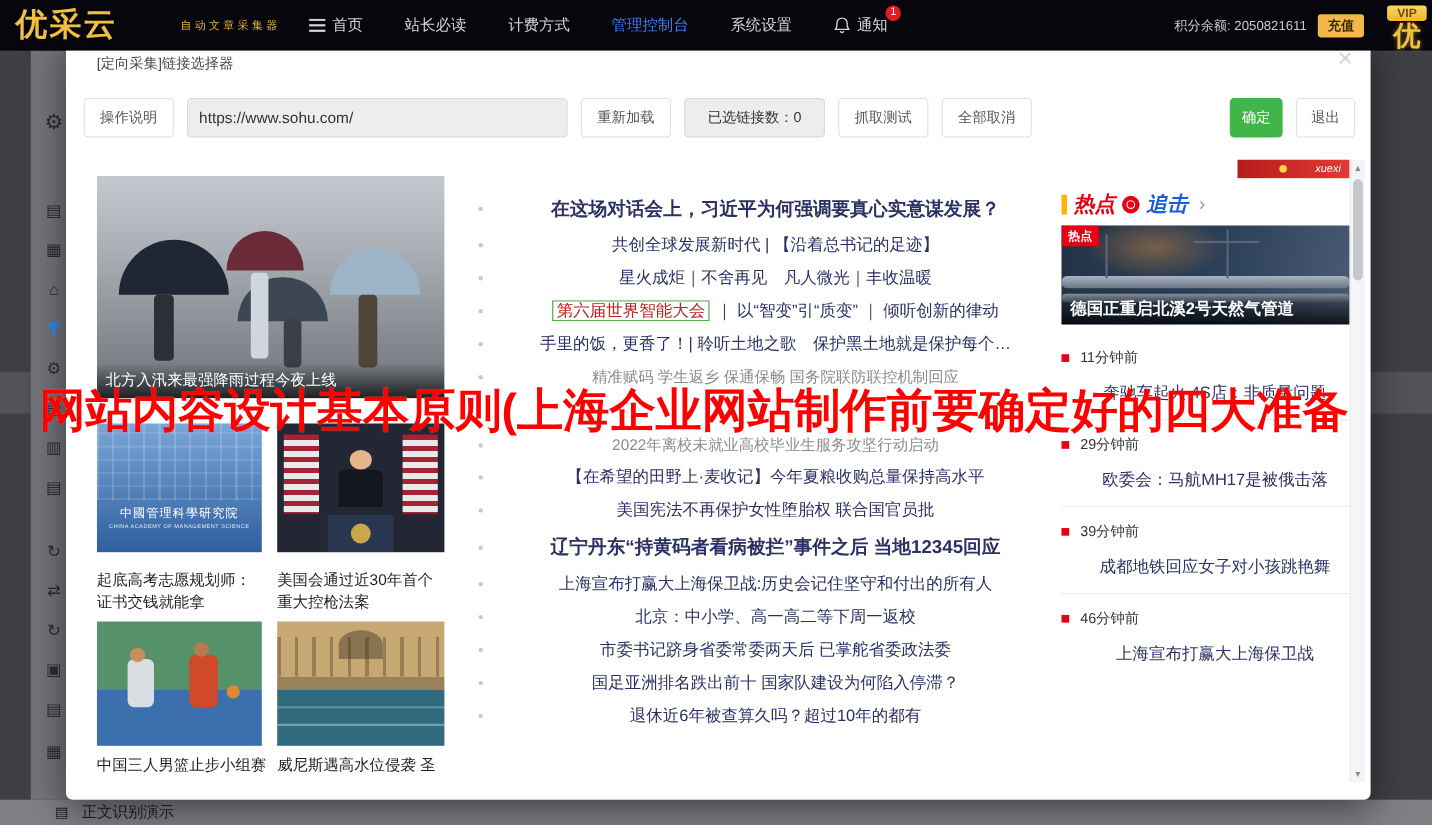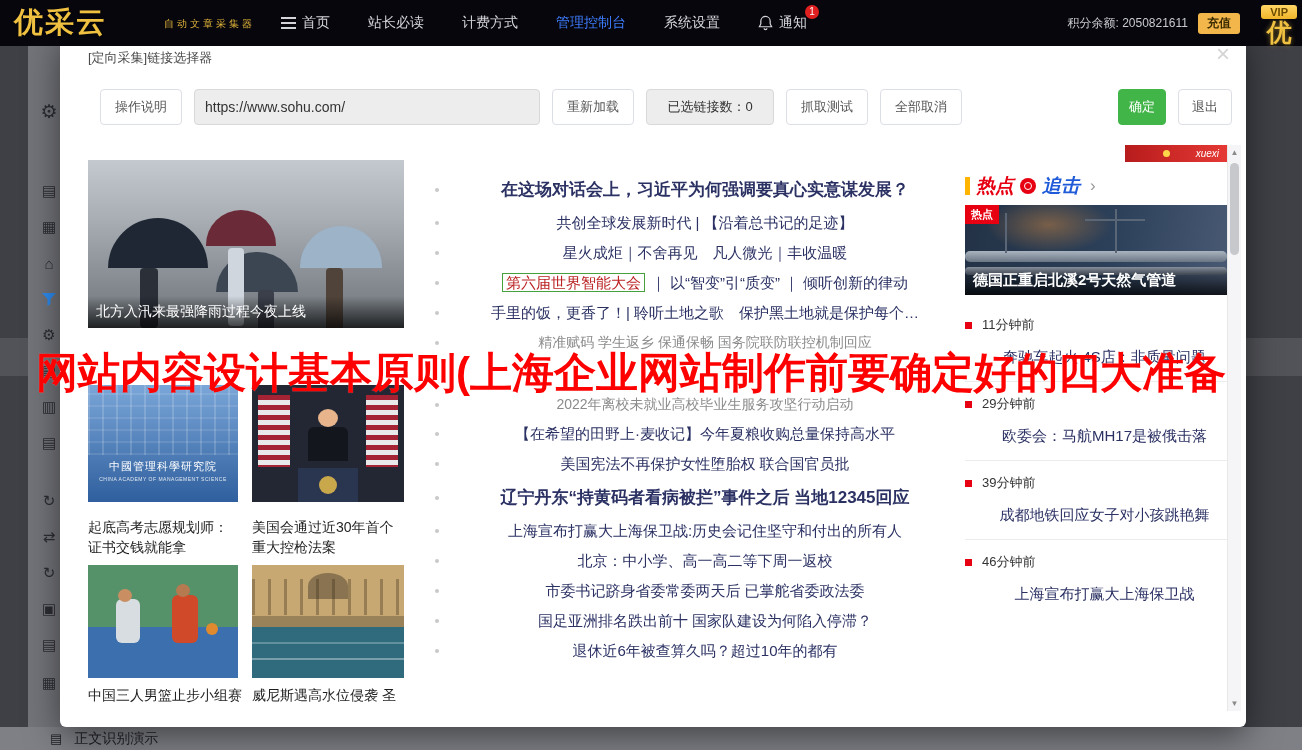--- a/index.html
+++ b/index.html
@@ -28,34 +28,34 @@
   .s-icon { position:absolute; left:0; width:42px; height:30px; color:#2c2d33; font-size:15px; display:flex; align-items:center; justify-content:center; cursor:pointer; }
   .band { position:absolute; left:0; right:0; top:338px; height:38px; background:rgba(255,255,255,.10); z-index:1; }
   .bottom-strip { position:absolute; left:0; right:0; bottom:0; height:23px; background:#7f8086; z-index:2; display:flex; align-items:center; }
   .bottom-icon { margin-left:50px; color:#202128; font-size:13px; }
   .bottom-label { color:#202128; font-size:14px; margin-left:12px; }
 
   
   .modal { position:absolute; left:60px; top:34px; width:1186px; height:693px; background:#fff; border-radius:6px; box-shadow:0 8px 34px rgba(0,0,0,.5); z-index:10; }
   .modal-title { position:absolute; top:15px; left:28px; font-size:13px; color:#4a4a4a; }
   .modal-close { position:absolute; top:8px; right:16px; font-size:24px; color:#d4d4d4; line-height:1; cursor:pointer; }
-  .toolbar { position:absolute; top:61px; left:40px; right:14px; height:24px; display:flex; align-items:center; }
+  .toolbar { position:absolute; top:61px; left:16px; right:14px; height:24px; display:flex; align-items:center; }
   .tb-btn { height:36px; padding:0 14px; border:1px solid #dcdfe6; border-radius:4px; background:#fff; color:#555; font-size:13px; display:flex; align-items:center; justify-content:center; margin-right:12px; cursor:pointer; white-space:nowrap; }
   .tb-input { height:36px; width:346px; background:#ededed; border:1px solid #d9d9d9; border-radius:4px; font-size:14px; color:#333; padding:0 10px; margin-right:12px; font-family:"Liberation Sans",sans-serif; }
   .tb-count { height:36px; width:128px; background:#ededed; border:1px solid #d9d9d9; border-radius:4px; color:#333; font-size:13px; display:flex; align-items:center; justify-content:center; margin-right:12px; }
   .tb-confirm { margin-left:auto; background:#42b549; border-color:#42b549; color:#fff; width:48px; padding:0; }
   .tb-exit { width:54px; padding:0; margin-right:0; }
 
   
   .content { position:absolute; top:111px; left:28px; width:1153px; height:566px; background:#fff; overflow:hidden; }
   .banner-sliver { position:absolute; top:0; left:1037px; width:102px; height:17px; background:linear-gradient(90deg,#b71c1c,#e53935); color:#fff; font-size:10px; font-style:italic; display:flex; align-items:center; justify-content:flex-end; padding-right:8px; cursor:pointer; }
   .banner-dot { width:7px; height:7px; border-radius:50%; background:#ffd54a; margin-right:26px; }
 
   .col-left { position:absolute; left:0; top:0; width:316px; height:100%; }
-  .main-img { position:absolute; top:15px; left:0; width:316px; height:168px; overflow:hidden; cursor:pointer;
+  .main-img { position:absolute; top:15px; left:0; width:316px; height:202px; overflow:hidden; cursor:pointer;
     background:linear-gradient(180deg,#c3c9ce 0%,#a9aeb4 35%,#83898f 75%,#6f757b 100%);padding-left:28px; }
   .umb { position:absolute; border-radius:100px 100px 0 0; }
   .person { position:absolute; border-radius:4px; }
   .main-caption { position:absolute; left:0; right:0; bottom:0; padding:7px 8px; background:linear-gradient(transparent,rgba(0,0,0,.72)); color:#fff; font-size:14px; white-space:nowrap; overflow:hidden; }
 
   .card-img { position:absolute; overflow:hidden; cursor:pointer; }
   .academy-title { color:#fff; font-size:11px; text-align:center; margin-top:74px; letter-spacing:1px; font-family:"DejaVu Serif",serif; }
   .academy-sub { color:rgba(255,255,255,.85); font-size:5px; text-align:center; letter-spacing:.5px; margin-top:2px; }
   .card-caption { position:absolute; font-size:14px; line-height:20px; color:#1f1f1f; cursor:pointer; }
   .one-line { white-space:nowrap; overflow:hidden; }

